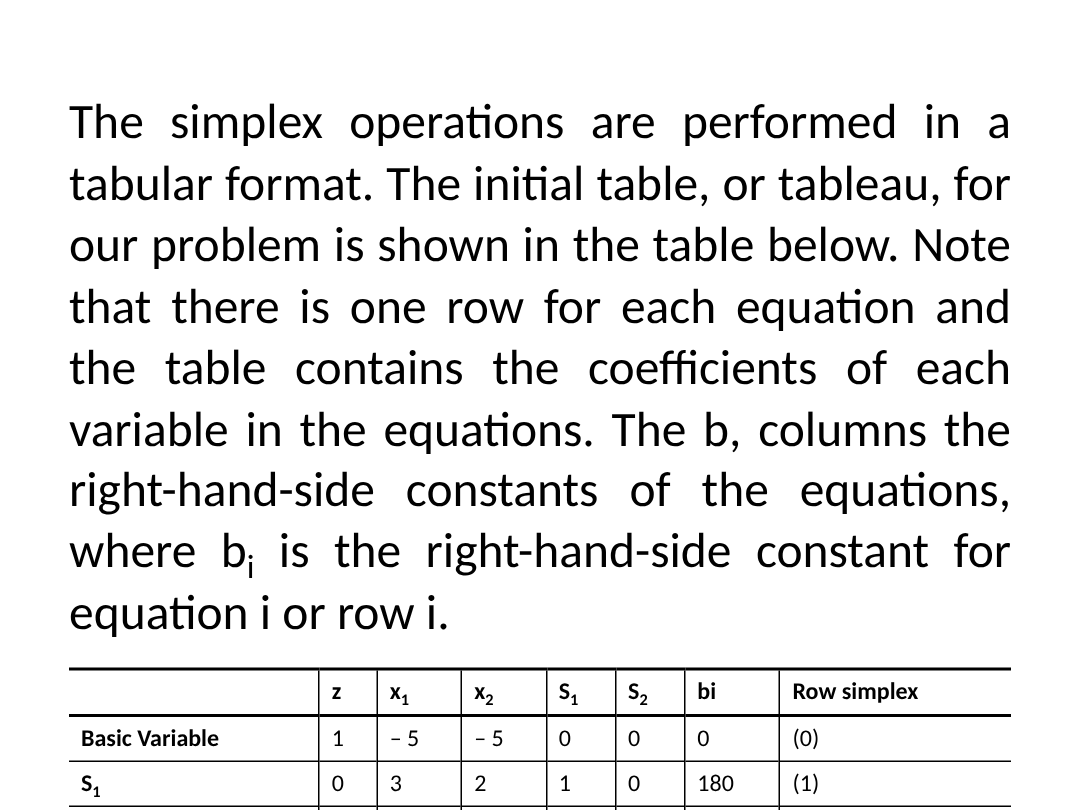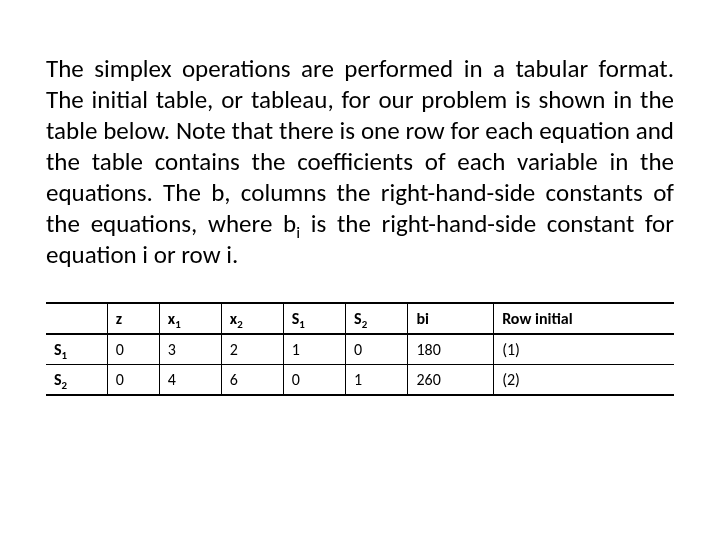--- a/index.html
+++ b/index.html
@@ -9,25 +9,25 @@
     width: 720px;
     height: 540px;
     background: #fff;
     font-family: Calibri, "Segoe UI", Arial, sans-serif;
     color: #000;
   }
   .page {
     padding: 28px 46px 0 46px;
   }
   .para {
-    font-size: 25px;
+    font-size: 33px;
     line-height: 1.24;
     text-align: justify;
     text-justify: inter-word;
-    margin-bottom: 32px;
+    margin-bottom: 16px;
   }
   table.tableau {
     border-collapse: collapse;
     width: 100%;
     font-size: 16px;
   }
   table.tableau th, table.tableau td {
     text-align: left;
     padding: 5px 8px 5px 8px;
     vertical-align: middle;
@@ -67,24 +67,34 @@
   <table class="tableau">
     <thead>
       <tr>
         <th></th>
         <th>z</th>
         <th><span>x</span><span class="sub">1</span></th>
         <th><span>x</span><span class="sub">2</span></th>
         <th><span>S</span><span class="sub">1</span></th>
         <th><span>S</span><span class="sub">2</span></th>
         <th>bi</th>
-        <th>Row initial</th>
+        <th>Row simplex</th>
       </tr>
     </thead>
     <tbody>
+      <tr>
+        <td>Basic Variable</td>
+        <td>1</td>
+        <td>– 5</td>
+        <td>– 5</td>
+        <td>0</td>
+        <td>0</td>
+        <td>0</td>
+        <td>(0)</td>
+      </tr>
       <tr>
         <td><span>S</span><span class="sub">1</span></td>
         <td>0</td>
         <td>3</td>
         <td>2</td>
         <td>1</td>
         <td>0</td>
         <td>180</td>
         <td>(1)</td>
       </tr>

